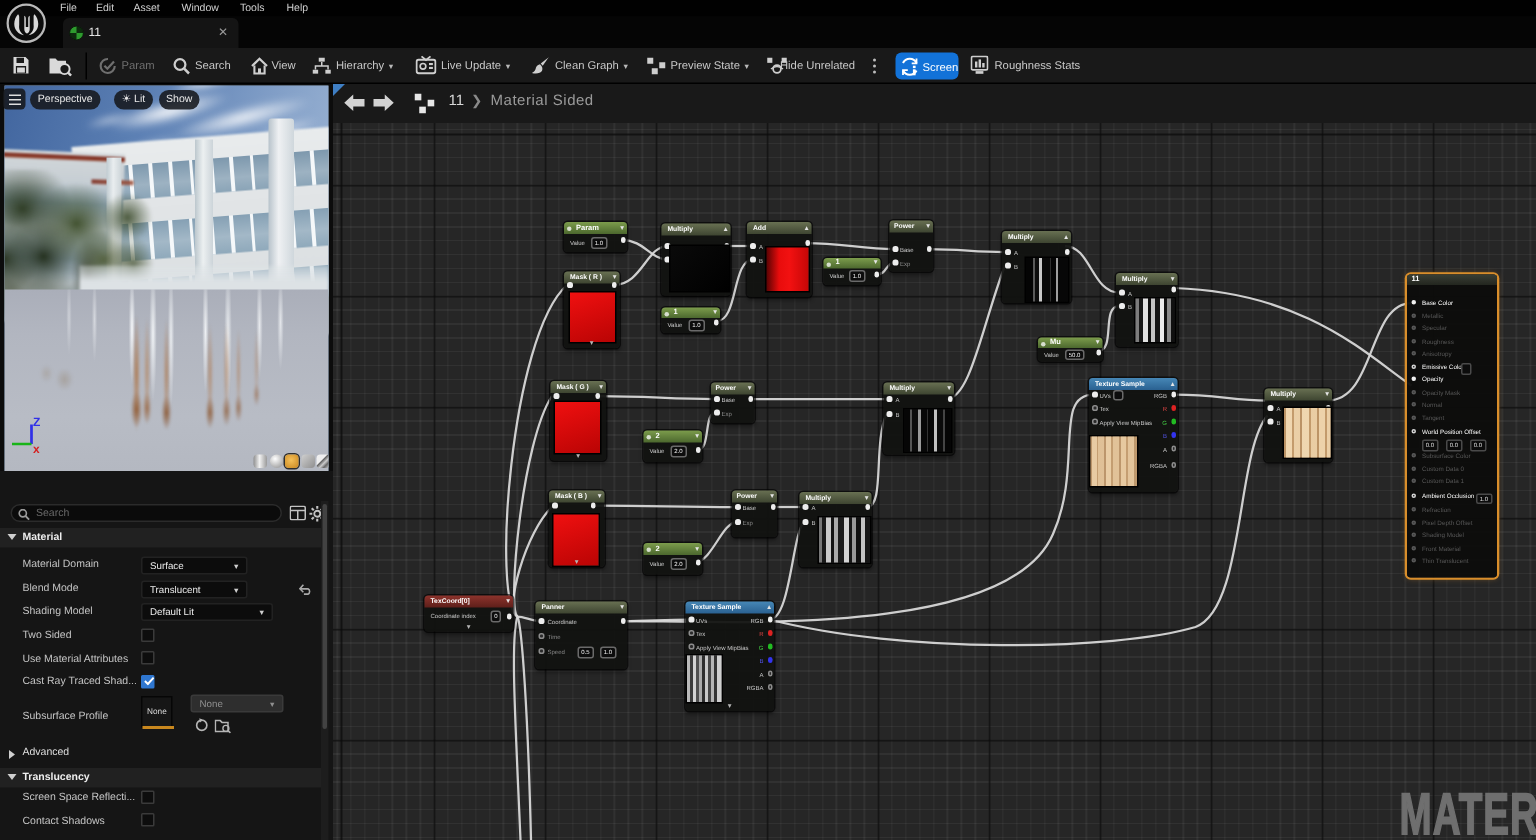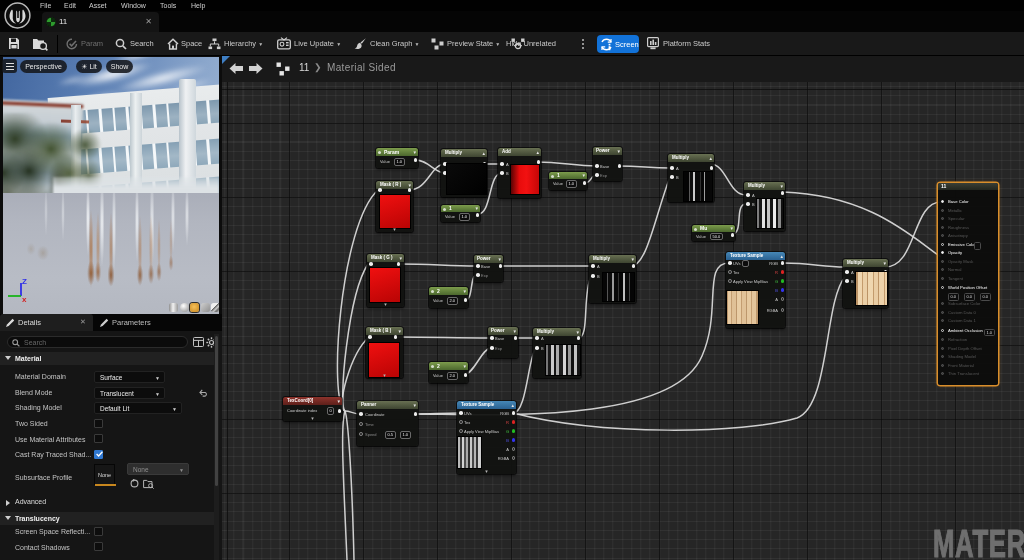--- a/index.html
+++ b/index.html
@@ -128,21 +128,21 @@
       <circle cx="5" cy="5" r="3.6" fill="none" stroke="#cecece" stroke-width="1.5"></circle>
       <line x1="7.8" y1="7.8" x2="11" y2="11" stroke="#cecece" stroke-width="1.7"></line>
     </svg>
     <span class="tbt" style="left:130px">Search</span>
 
     <svg style="position:absolute;left:167px;top:6px" width="12" height="12" viewBox="0 0 12 12">
       <path d="M1 6 L6 1.2 L11 6" fill="none" stroke="#cecece" stroke-width="1.5"></path>
       <path d="M2.6 5.6 V11 H9.4 V5.6" fill="none" stroke="#cecece" stroke-width="1.4"></path>
       <rect x="5" y="7.6" width="2" height="3.4" fill="#cecece"></rect>
     </svg>
-    <span class="tbt" style="left:181px">Space</span>
+    <span class="tbt" style="left:181px">View</span>
 
     <svg style="position:absolute;left:208px;top:6px" width="13" height="12" viewBox="0 0 13 12">
       <rect x="4.5" y="0.5" width="4" height="2.6" fill="#cecece"></rect>
       <rect x="0.5" y="8.5" width="3.6" height="2.6" fill="#cecece"></rect>
       <rect x="8.9" y="8.5" width="3.6" height="2.6" fill="#cecece"></rect>
       <path d="M6.5 3.4 V6 M2.3 8.4 V6 H10.7 V8.4" fill="none" stroke="#cecece" stroke-width="1"></path>
     </svg>
     <span class="tbt" style="left:224px">Hierarchy <span class="chev">▼</span></span>
 
     <svg style="position:absolute;left:277px;top:5px" width="14" height="13" viewBox="0 0 14 13">
@@ -166,42 +166,42 @@
       <rect x="3.5" y="7.5" width="4" height="4" fill="#cecece"></rect>
     </svg>
     <span class="tbt" style="left:447px">Preview State <span class="chev">▼</span></span>
 
     <svg style="position:absolute;left:511px;top:6px" width="14" height="12" viewBox="0 0 14 12">
       <rect x="0.5" y="0.5" width="3.4" height="3.4" fill="#cecece"></rect>
       <rect x="10.1" y="0.5" width="3.4" height="3.4" fill="#cecece"></rect>
       <circle cx="7" cy="8" r="2.6" fill="none" stroke="#cecece" stroke-width="1.2"></circle>
       <path d="M3 8 Q7 4.6 11 8" fill="none" stroke="#cecece" stroke-width="1"></path>
     </svg>
-    <span class="tbt" style="left:506px">Hide Unrelated</span>
+    <span class="tbt" style="left:520px">Hide Unrelated</span>
     <div style="position:absolute;left:582px;top:7px;width:2px;height:2px;background:#bdbdbd;border-radius:50%;box-shadow:0 4px 0 #bdbdbd, 0 8px 0 #bdbdbd"></div>
     <div id="statsbtn">
       <svg style="position:absolute;left:3px;top:3px" width="13" height="13" viewBox="0 0 13 13">
         <path d="M2 4 A5 5 0 0 1 11 4" fill="none" stroke="#fff" stroke-width="1.4"></path>
         <path d="M11 9 A5 5 0 0 1 2 9" fill="none" stroke="#fff" stroke-width="1.4"></path>
         <path d="M11 1 V4.2 H7.8" fill="none" stroke="#fff" stroke-width="1.2"></path>
         <path d="M2 12 V8.8 H5.2" fill="none" stroke="#fff" stroke-width="1.2"></path>
         <rect x="8.6" y="8.2" width="1.8" height="4" fill="#fff"></rect>
         <rect x="8.6" y="5.8" width="1.8" height="1.6" fill="#fff"></rect>
       </svg>
       <span>Screen</span>
     </div>
 
     <svg style="position:absolute;left:647px;top:5px" width="12" height="13" viewBox="0 0 12 13">
       <rect x="0.6" y="0.6" width="10.8" height="9" rx="1" fill="none" stroke="#cecece" stroke-width="1.2"></rect>
       <rect x="3" y="4" width="1.6" height="4" fill="#cecece"></rect>
       <rect x="5.4" y="2.6" width="1.6" height="5.4" fill="#cecece"></rect>
       <rect x="7.8" y="5" width="1.6" height="3" fill="#cecece"></rect>
       <rect x="3.4" y="10.4" width="5.2" height="1.8" fill="#cecece"></rect>
     </svg>
-    <span class="tbt" style="left:663px">Platform Stats</span>
+    <span class="tbt" style="left:663px">Roughness Stats</span>
   </div>
   <div id="viewport" class="abs">
 
     <div class="abs" style="left:3px;top:1px;width:216px;height:257px;overflow:hidden;background:#8ea7c4">
 
       <div class="abs" style="left:0;top:0;width:216px;height:120px;background:linear-gradient(105deg,#42669f 0%,#5c80b4 40%,#83a0c8 75%,#9db5d4 100%)"></div>
       <div class="abs" style="left:20px;top:0px;width:196px;height:80px;filter:blur(2.5px);background:
         radial-gradient(58px 11px at 95px 16px, rgba(255,255,255,1), rgba(255,255,255,0) 72%),
         radial-gradient(66px 10px at 142px 32px, rgba(255,255,255,.9), rgba(255,255,255,0) 72%),
         radial-gradient(42px 7px at 72px 36px, rgba(255,255,255,.65), rgba(255,255,255,0) 70%),
@@ -292,32 +292,20 @@
     </div>
 
     <div class="pill" style="left:2px;top:3px;width:15px;height:14px;border-radius:3px">
       <div style="position:absolute;left:3.5px;top:4px;width:8px;height:1.4px;background:#ddd;box-shadow:0 3px 0 #ddd, 0 6px 0 #ddd"></div>
     </div>
     <div class="pill" style="left:20px;top:4px;width:47px;height:13px;line-height:13px">Perspective</div>
     <div class="pill" style="left:76px;top:4px;width:26px;height:13px;line-height:13px">☀ Lit</div>
     <div class="pill" style="left:106px;top:4px;width:27px;height:13px;line-height:13px">Show</div>
   </div>
   <div id="details" class="abs">
-    <div id="dtabs">
-      <div class="abs" style="left:0;top:0;width:93px;height:17px;background:#1e1e1e;border-radius:3px 3px 0 0"></div>
-      <svg class="abs" style="left:5px;top:4px" width="10" height="10" viewBox="0 0 10 10">
-          <path d="M1 9 L2 6.4 L7.6 0.8 L9.2 2.4 L3.6 8 Z" fill="#dedede"></path>
-        </svg>
-      <span class="dtab" style="left:18px;top:4px">Details</span>
-      <span class="dtab" style="left:80px;top:3.5px;color:#9a9a9a;font-size:7px">✕</span>
-      <svg class="abs" style="left:99px;top:4px" width="10" height="10" viewBox="0 0 10 10">
-          <path d="M1 9 L2 6.4 L7.6 0.8 L9.2 2.4 L3.6 8 Z" fill="#cdcdcd"></path>
-        </svg>
-      <span class="dtab" style="left:112px;top:4px;color:#bdbdbd">Parameters</span>
-    </div>
 
     <div class="abs" style="left:7px;top:22px;width:181px;height:12px;background:#0b0b0b;border:1px solid #2b2b2b;border-radius:6px">
       <svg style="position:absolute;left:4px;top:2.2px" width="8" height="8" viewBox="0 0 8 8">
           <circle cx="3.2" cy="3.2" r="2.4" fill="none" stroke="#9a9a9a" stroke-width="1.1"></circle>
           <line x1="5" y1="5" x2="7.4" y2="7.4" stroke="#9a9a9a" stroke-width="1.2"></line>
         </svg>
       <span style="position:absolute;left:16px;top:2px;font-size:7px;color:#686868">Search</span>
     </div>
     <svg class="abs" style="left:193px;top:23px" width="11" height="10" viewBox="0 0 11 10">
         <rect x="0.5" y="0.5" width="10" height="9" rx="1" fill="none" stroke="#c2c2c2" stroke-width="1"></rect>

